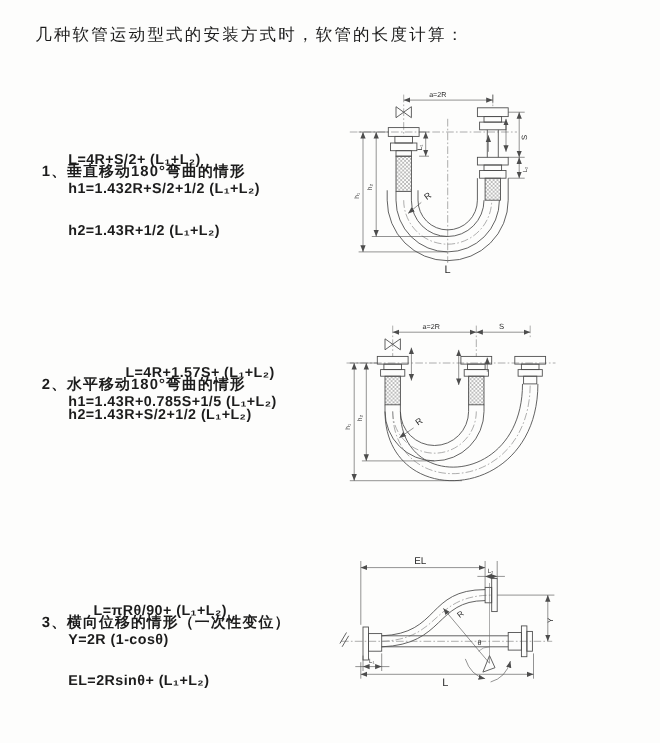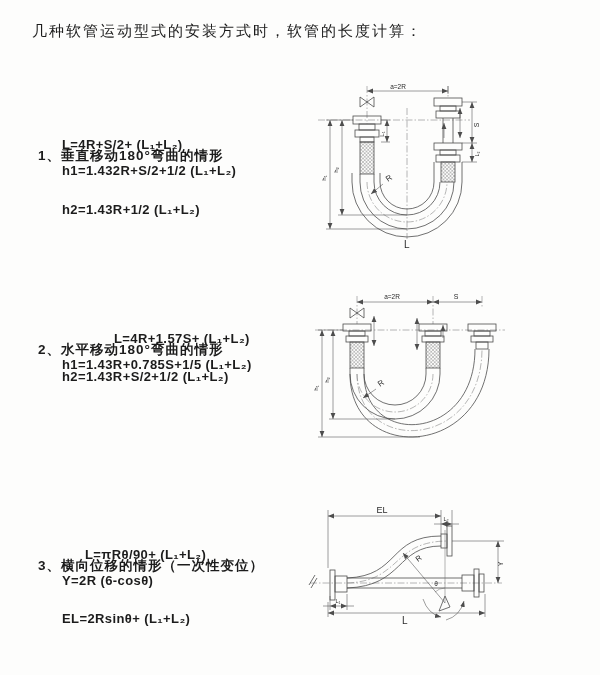--- a/index.html
+++ b/index.html
@@ -28,21 +28,21 @@
 <div class="abs formula" style="left:62px;top:163px;">h1=1.432R+S/2+1/2 (L₁+L₂)</div>
 <div class="abs formula" style="left:62px;top:202px;">h2=1.43R+1/2 (L₁+L₂)</div>
 
 <div class="abs sec-heading" style="left:38px;top:302px;">2、水平移动180°弯曲的情形</div>
 <div class="abs formula" style="left:78px;top:331px;margin-left:36px;">L=4R+1.57S+ (L₁+L₂)</div>
 <div class="abs formula" style="left:62px;top:357px;">h1=1.43R+0.785S+1/5 (L₁+L₂)</div>
 <div class="abs formula" style="left:62px;top:369px;">h2=1.43R+S/2+1/2 (L₁+L₂)</div>
 
 <div class="abs sec-heading" style="left:38px;top:518px;">3、横向位移的情形（一次性变位）</div>
 <div class="abs formula" style="left:62px;top:547px;margin-left:23px;">L=πRθ/90+ (L₁+L₂)</div>
-<div class="abs formula" style="left:62px;top:573px;">Y=2R (6-cosθ)</div>
+<div class="abs formula" style="left:62px;top:573px;">Y=2R (1-cosθ)</div>
 <div class="abs formula" style="left:62px;top:599px;margin-top:12px;">EL=2Rsinθ+ (L₁+L₂)</div>
 
 <svg style="left:300px;top:78px;" width="280" height="175" viewBox="0 0 280 175">
   <defs>
     <marker id="arr" viewBox="0 0 10 10" refX="10" refY="5" markerWidth="6" markerHeight="6" markerUnits="userSpaceOnUse" orient="auto-start-reverse">
       <path d="M0,1 L10,5 L0,9 Z" fill="#4d4d4d"></path>
     </marker>
     <pattern id="braid" width="3.5" height="3.5" patternUnits="userSpaceOnUse">
       <path d="M0,0 L3.5,3.5 M3.5,0 L0,3.5" stroke="#8b8b8b" stroke-width="0.5"></path>
     </pattern>

